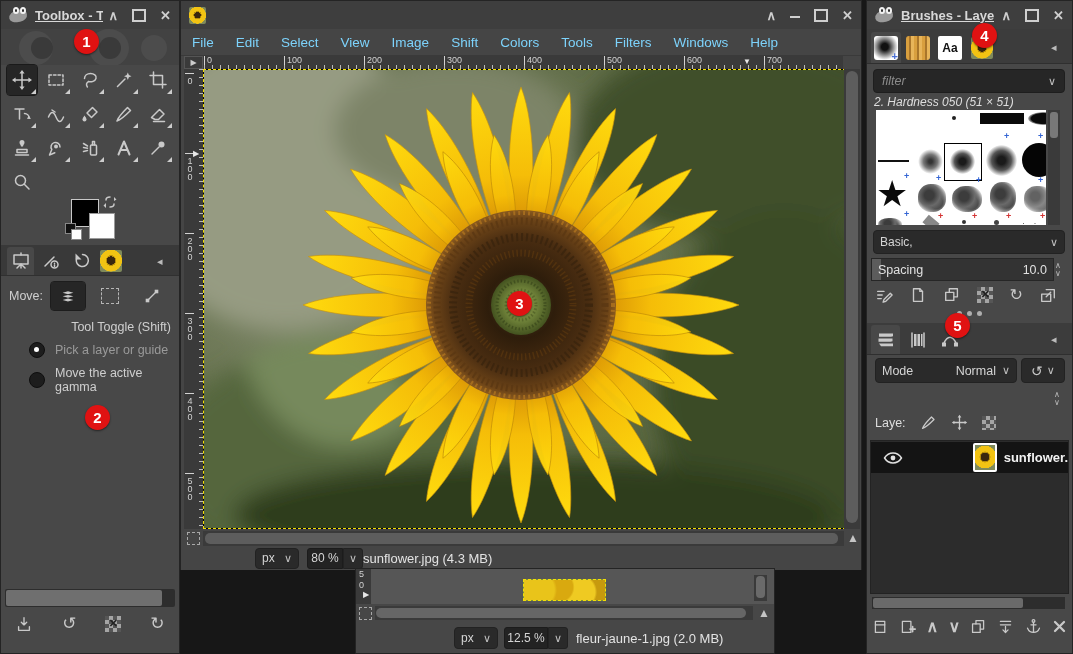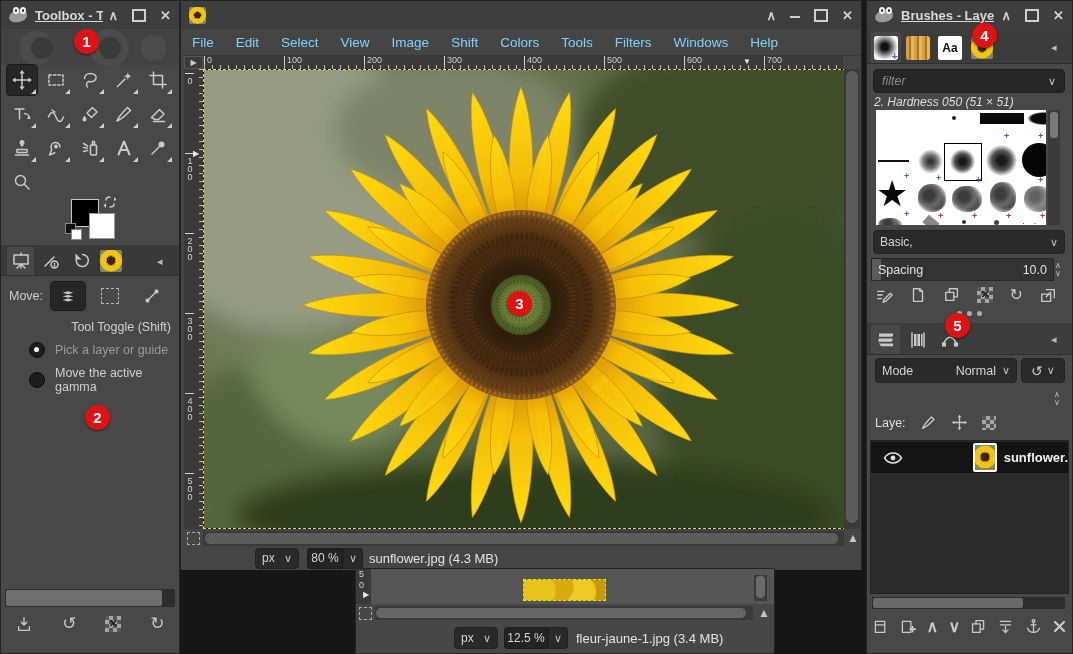--- a/index.html
+++ b/index.html
@@ -556,21 +556,21 @@
 
     <div class="statusbar">
       <span class="combo" style="width:44px;height:21px;margin-left:74px;">
         <span>px</span>
         <span class="chev">∨</span>
       </span>
       <span style="width:34px;height:19px;background:#232323;border:1px solid #1c1c1c;border-radius:3px 0 0 3px;margin-left:8px;display:flex;align-items:center;justify-content:center;font-size:12px;color:#d5d5d5;">80 %</span>
       <span class="combo" style="width:20px;height:21px;border-radius:0 3px 3px 0;justify-content:center;">
         <span class="chev" style="margin:0;">∨</span>
       </span>
-      <span style="margin-left:6px;">sunflower.jpg (4.3 MB)</span>
+      <span style="margin-left:0;">sunflower.jpg (4.3 MB)</span>
     </div>
   </div>
 
   <div class="window second">
     <div class="sec-canvasarea">
       <div class="sec-vruler">
         <b style="position:absolute;left:3px;top:0;font-weight:normal;">5</b>
         <b style="position:absolute;left:3px;top:11px;font-weight:normal;">0</b>
         <span style="position:absolute;left:7px;top:21px;font-size:8px;color:#e8e8e8;">▶</span>
       </div>
@@ -586,21 +586,21 @@
     <div class="navbtn" style="left:400px;top:36px;">▲</div>
     <div class="sec-status">
       <span class="combo" style="width:44px;height:22px;margin-left:98px;">
         <span>px</span>
         <span class="chev">∨</span>
       </span>
       <span style="width:42px;height:20px;background:#232323;border:1px solid #1c1c1c;border-radius:3px 0 0 3px;margin-left:6px;display:flex;align-items:center;justify-content:center;font-size:12px;color:#d5d5d5;">12.5 %</span>
       <span class="combo" style="width:20px;height:22px;border-radius:0 3px 3px 0;justify-content:center;">
         <span class="chev" style="margin:0;">∨</span>
       </span>
-      <span style="margin-left:8px;">fleur-jaune-1.jpg (3.4 MB)</span>
+      <span style="margin-left:8px;">fleur-jaune-1.jpg (2.0 MB)</span>
     </div>
   </div>
 
   <div class="window rightp">
     <div class="titlebar">
       <span class="wilber">
           <span class="head"></span>
           <span class="eye l">
             <span class="pupil"></span>
           </span>

